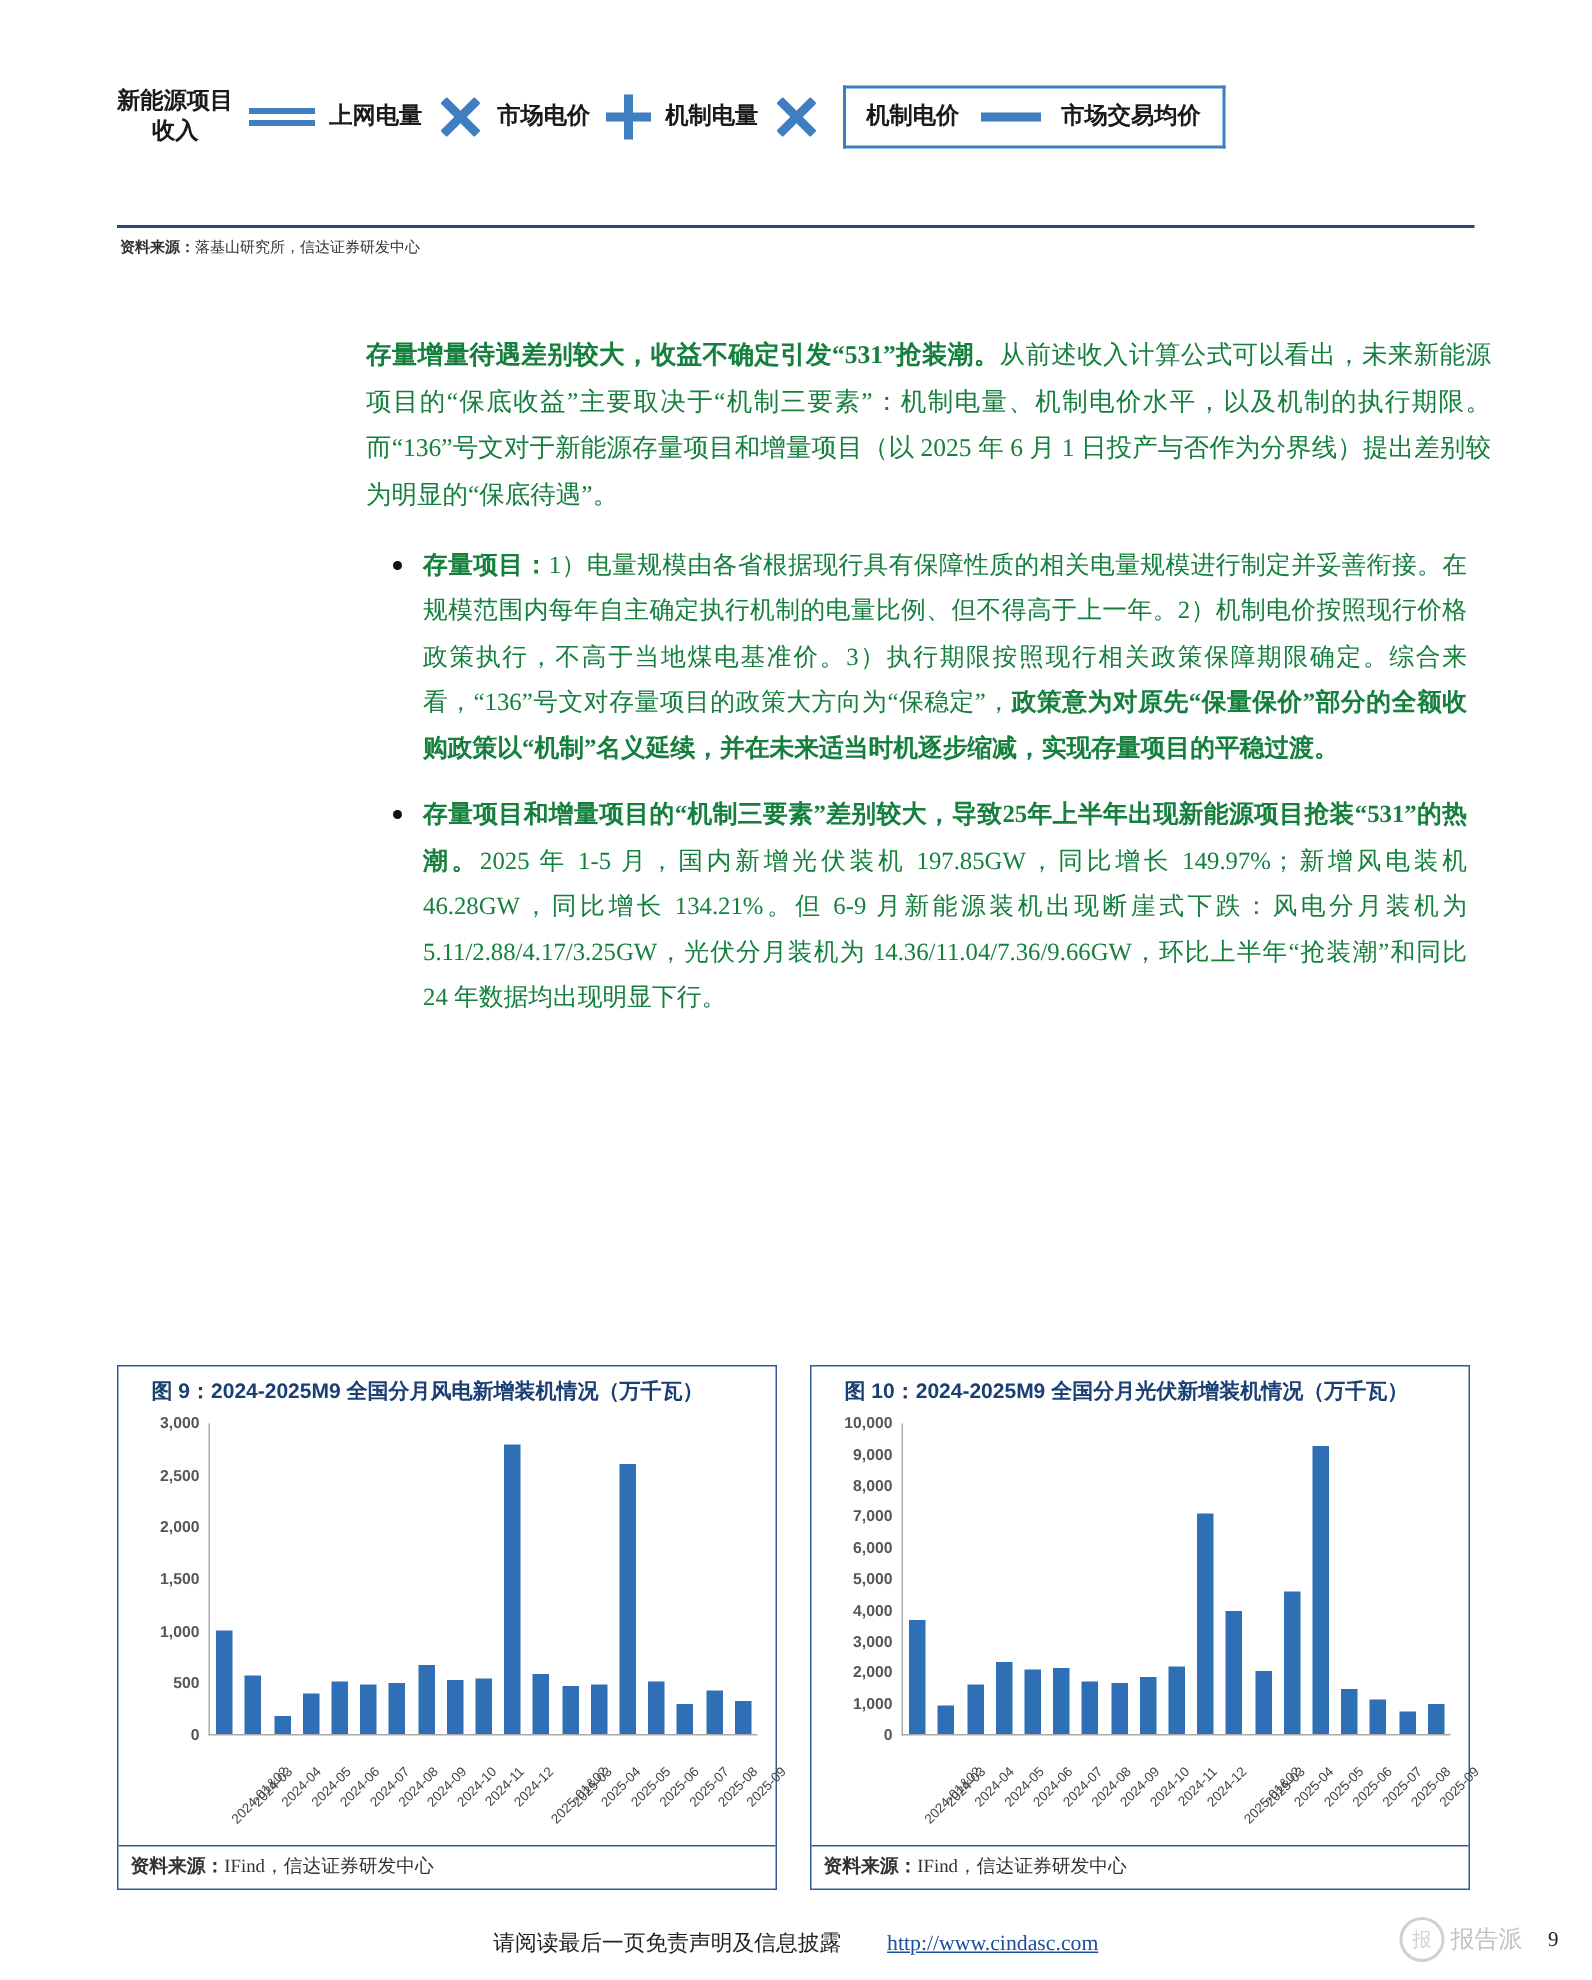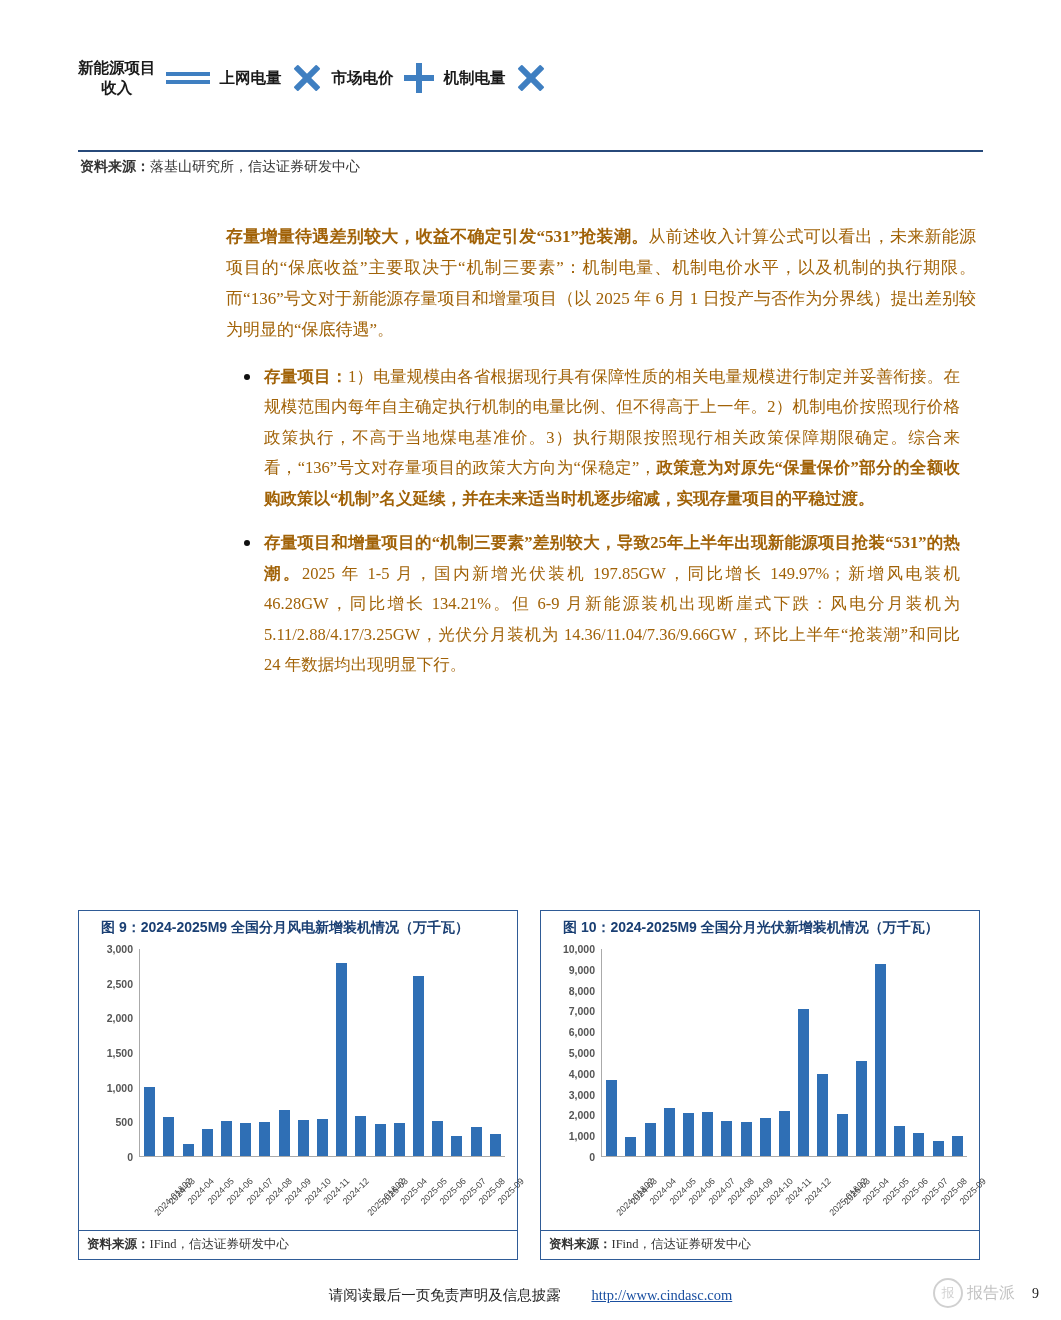--- a/index.html
+++ b/index.html
@@ -55,28 +55,28 @@
   }
   .bracket:before{left:-0px;}
   .bracket:after{right:-0px;}
   .dash{width:40px;height:6px;background:#3f7fc1;flex:none;}
 
   .hr-top{
     position:absolute;left:78px;top:150px;width:905px;height:2px;background:#27497a;
   }
   .src-top{
     position:absolute;left:80px;top:158px;
-    font-family:"Liberation Serif", serif;font-size:14px;color:#333;
+    font-family:"Liberation Serif", serif;font-size:10px;color:#333;
   }
   .src-top .lbl{font-weight:bold;}
 
   
   .body{
-    position:absolute;left:226px;top:222px;width:750px;
-    font-size:17px;line-height:1.82;color:#a16207;
+    position:absolute;left:244px;top:222px;width:750px;
+    font-size:17px;line-height:1.82;color:#15803d;
     text-align:justify;
   }
   .para{margin-bottom:12px;}
   .para.bold-lead b{font-weight:bold;}
   .bullets{margin:16px;padding:0;list-style:none;}
   .bullet{
     position:relative;padding-left:22px;margin-bottom:14px;
     font-size:16.5px;line-height:1.85;text-align:justify;
   }
   .bullet:before{
@@ -165,20 +165,25 @@
     <div class="f-box two-line">
       新能源项目<br>收入
     </div>
     <div class="eq"></div>
     <div class="f-box">上网电量</div>
     <div class="mult"></div>
     <div class="f-box">市场电价</div>
     <div class="plus"></div>
     <div class="f-box">机制电量</div>
     <div class="mult"></div>
+    <div class="bracket">
+      <div class="f-box">机制电价</div>
+      <div class="dash"></div>
+      <div class="f-box">市场交易均价</div>
+    </div>
   </div>
 
   <div class="hr-top"></div>
   <div class="src-top">
     <span class="lbl">资料来源：</span><span>落基山研究所，信达证券研发中心</span>
   </div>
 
   <div class="body">
     <div class="para bold-lead">
       <b>存量增量待遇差别较大，收益不确定引发“531”抢装潮。</b><span>从前述收入计算公式可以看出，未来新能源项目的“保底收益”主要取决于“机制三要素”：机制电量、机制电价水平，以及机制的执行期限。而“136”号文对于新能源存量项目和增量项目（以 2025 年 6 月 1 日投产与否作为分界线）提出差别较为明显的“保底待遇”。</span>

